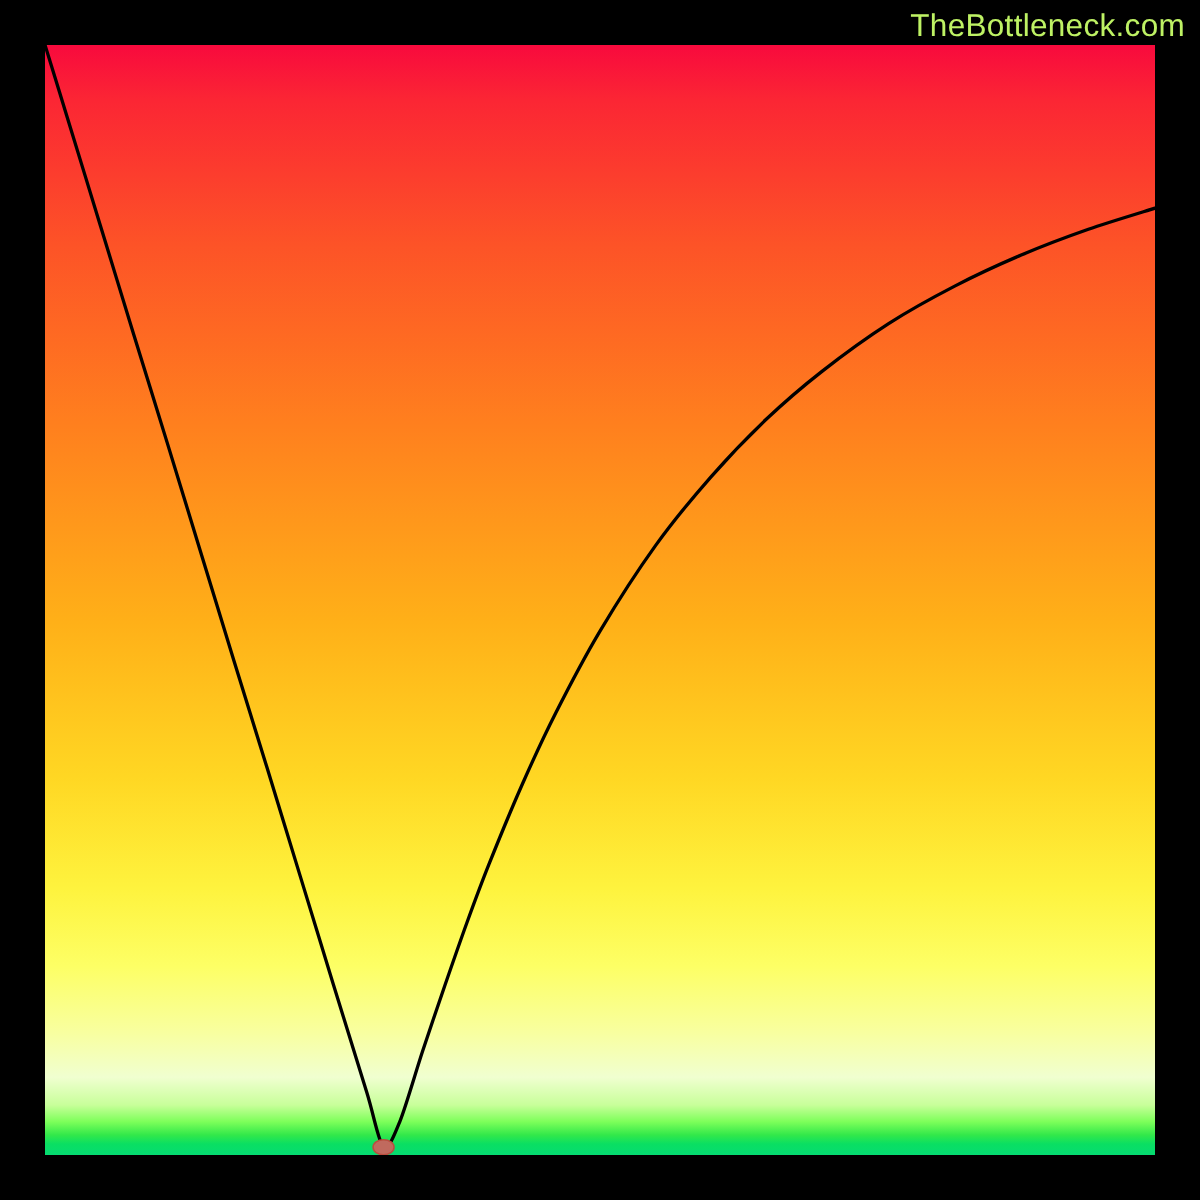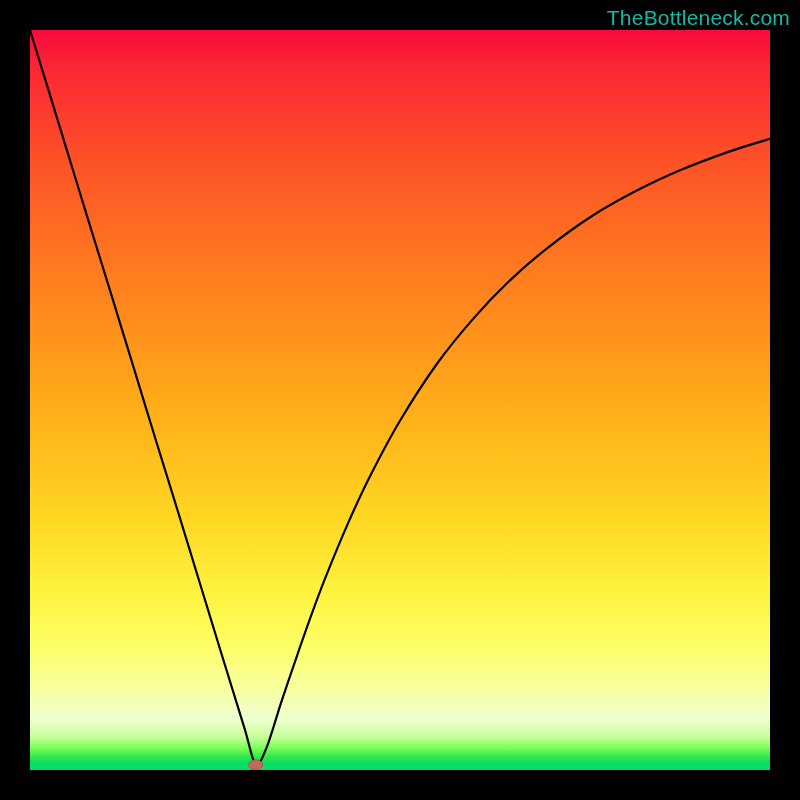--- a/index.html
+++ b/index.html
@@ -62,21 +62,21 @@
   }
   .min-marker {
     fill: #c06a5e;
     stroke: #bb4d3f;
     stroke-width: 1;
   }
   .watermark {
     position: absolute;
     top: 6px;
     right: 10px;
-    color: #14b8a6;
+    color: #bef264;
     font-size: 21px;
     font-weight: 500;
     letter-spacing: 0.2px;
     user-select: none;
   }
 </style>
 </head>
 <body>
 
 <div class="chart-container">

